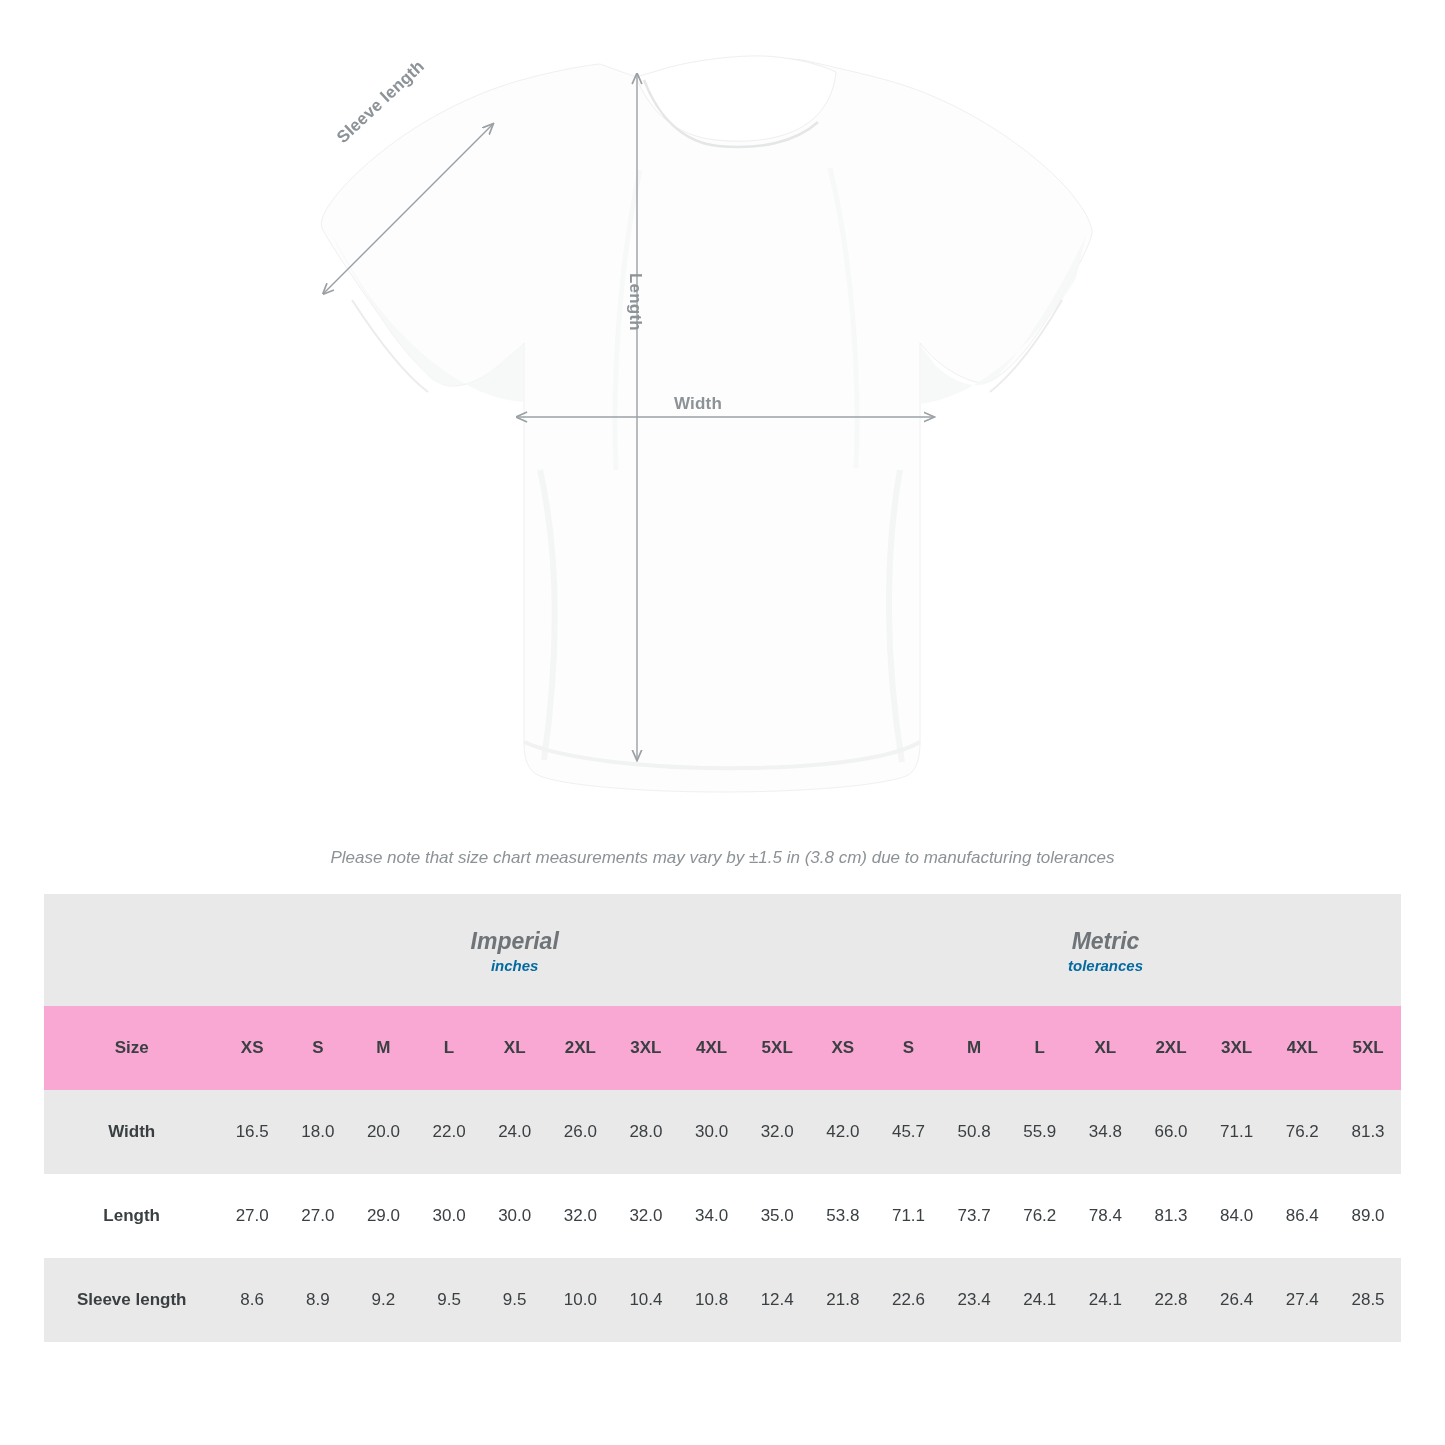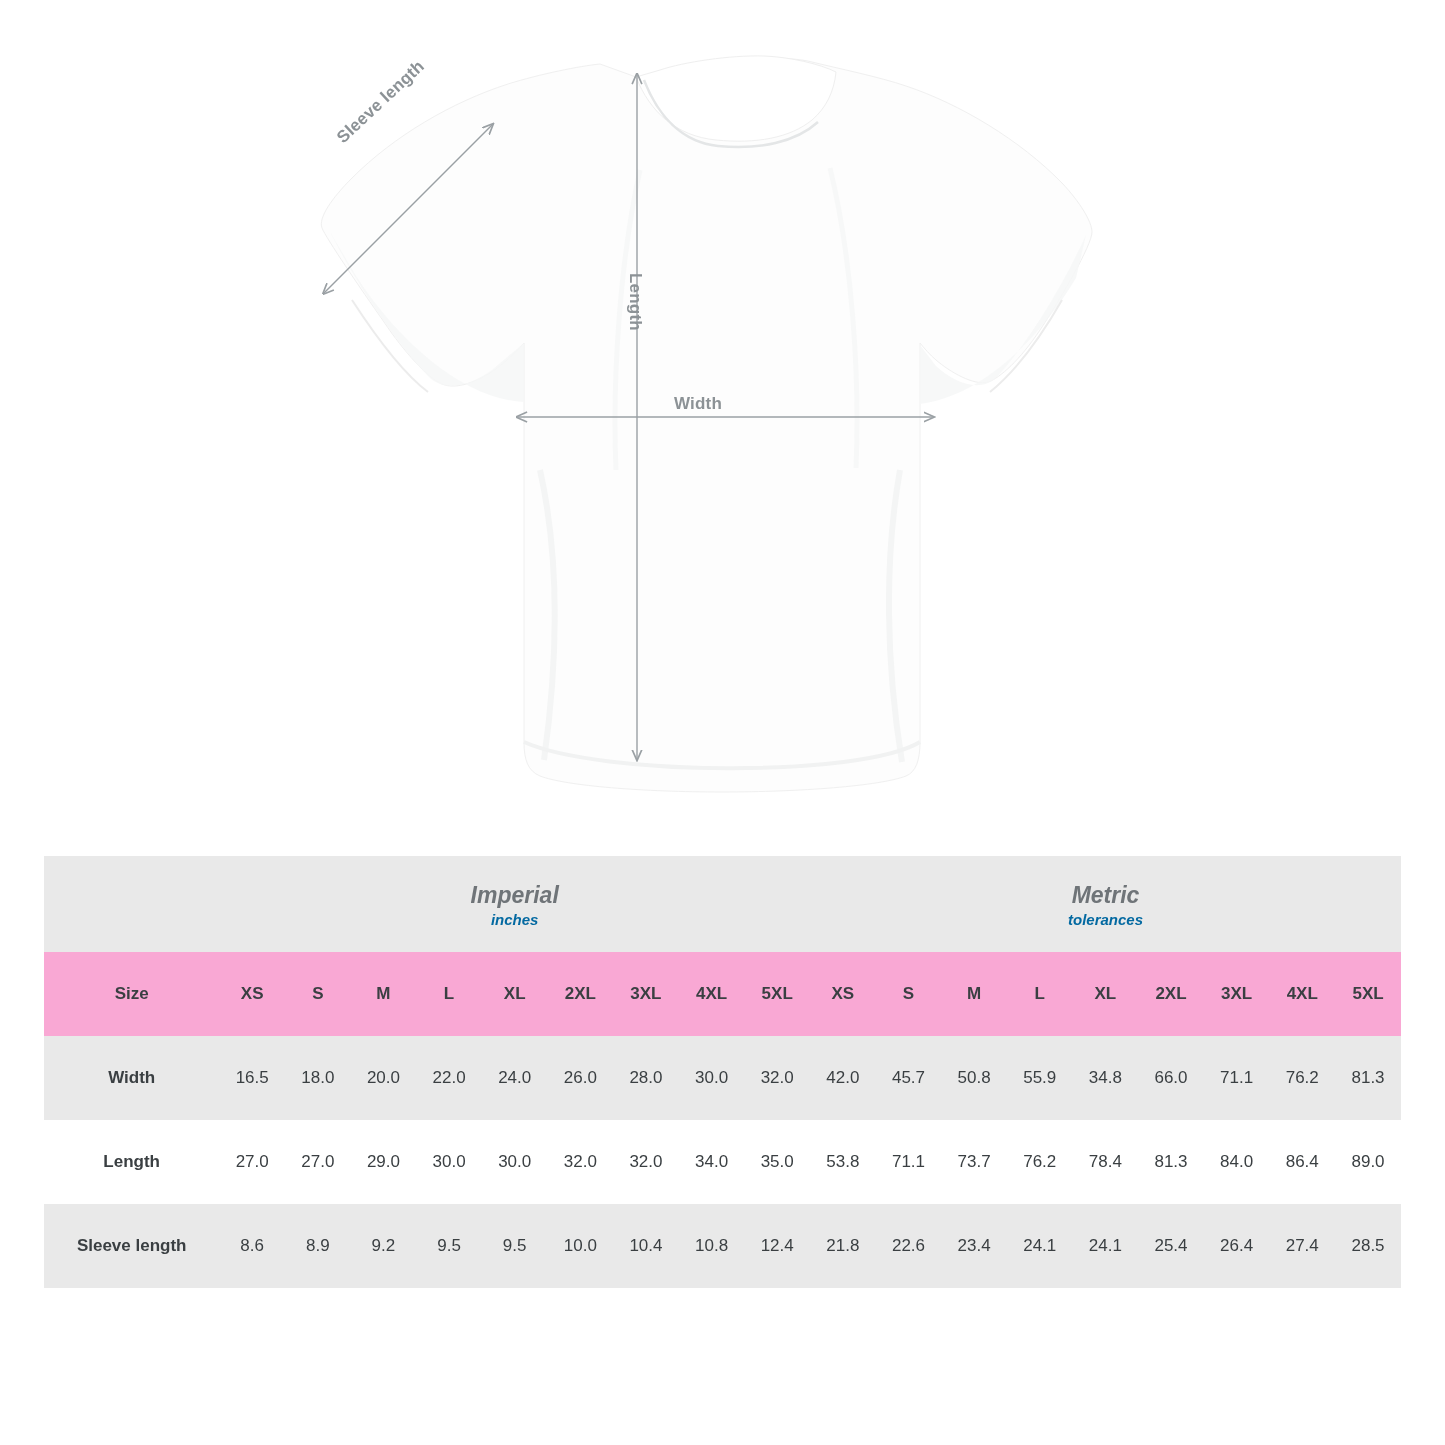--- a/index.html
+++ b/index.html
@@ -73,21 +73,21 @@
   #table-wrap {
     margin: 26px 44px 0 44px;
   }
   table {
     border-collapse: collapse;
     width: 1357px;
     table-layout: fixed;
   }
   thead.unit-head th {
     background: #e9e9e9;
-    height: 96px;
+    height: 112px;
     vertical-align: middle;
     border: none;
   }
   .unit-name {
     font-size: 23px;
     font-style: italic;
     font-weight: bold;
     color: #6f7478;
     line-height: 1.35;
   }
@@ -196,20 +196,21 @@
         <line x1="518" y1="417" x2="934" y2="417" marker-start="url(#arrow-start)" marker-end="url(#arrow-end)"></line>
       </g>
     </svg>
 
     <div class="dim-label" id="label-sleeve">Sleeve length</div>
     <div class="dim-label" id="label-length">Length</div>
     <div class="dim-label" id="label-width">Width</div>
   </div>
 
   <div id="title-block">
+    <div id="chart-note">Please note that size chart measurements may vary by ±1.5 in (3.8 cm) due to manufacturing tolerances</div>
   </div>
 
   <div id="table-wrap">
     <table>
       <colgroup>
         <col class="c-head">
         <col class="c-val">
           <col class="c-val">
           <col class="c-val">
           <col class="c-val">
@@ -317,21 +318,21 @@
           <td class="cell-value">9.5</td>
           <td class="cell-value">10.0</td>
           <td class="cell-value">10.4</td>
           <td class="cell-value">10.8</td>
           <td class="cell-value">12.4</td>
           <td class="cell-value">21.8</td>
           <td class="cell-value">22.6</td>
           <td class="cell-value">23.4</td>
           <td class="cell-value">24.1</td>
           <td class="cell-value">24.1</td>
-          <td class="cell-value">25.4</td>
+          <td class="cell-value">22.8</td>
           <td class="cell-value">26.4</td>
           <td class="cell-value">27.4</td>
           <td class="cell-value">28.5</td>
         </tr>
       </tbody>
     </table>
   </div>
 
 </div>
 

